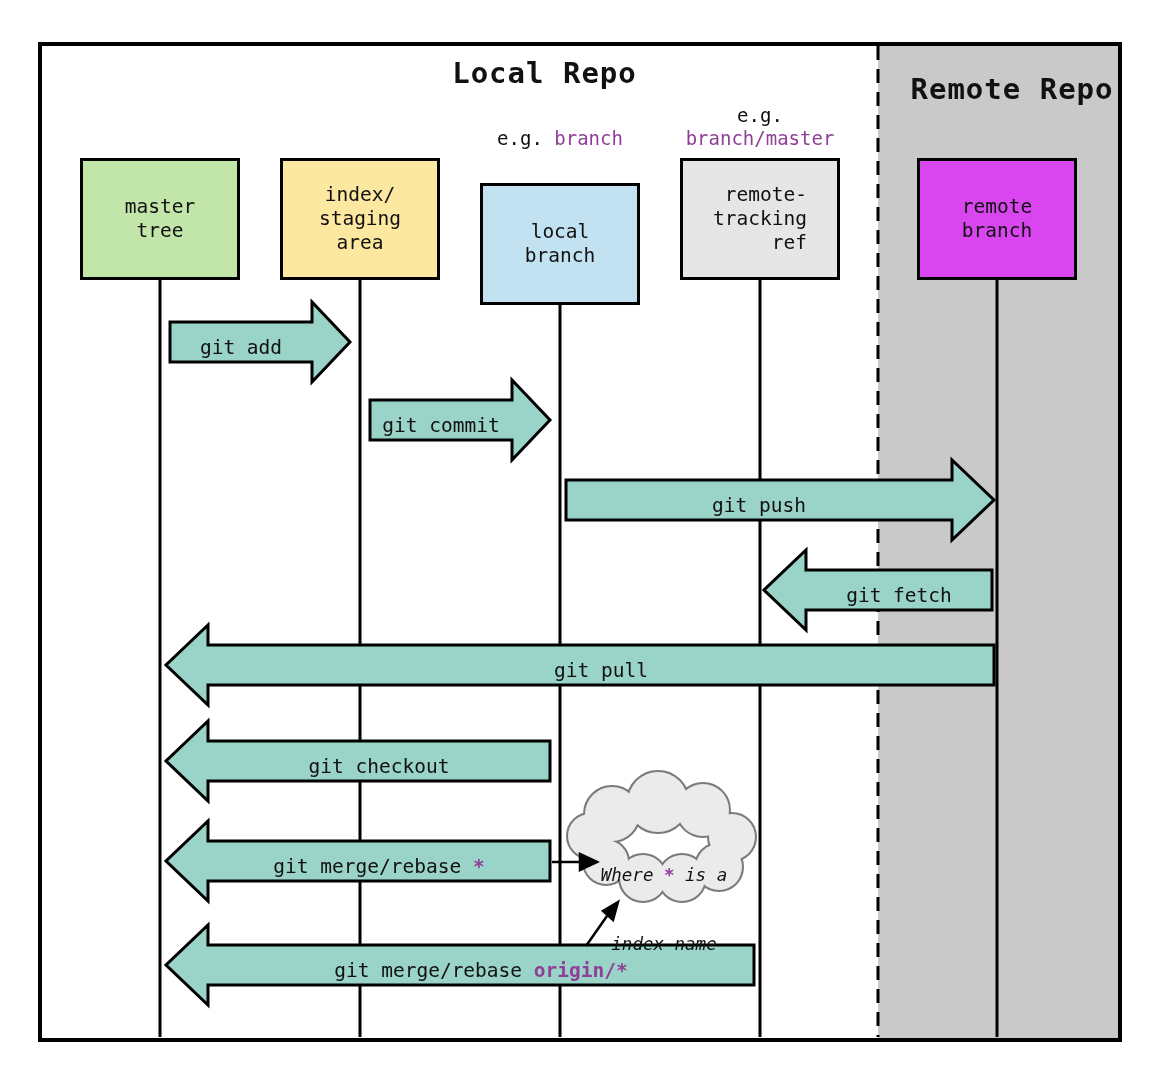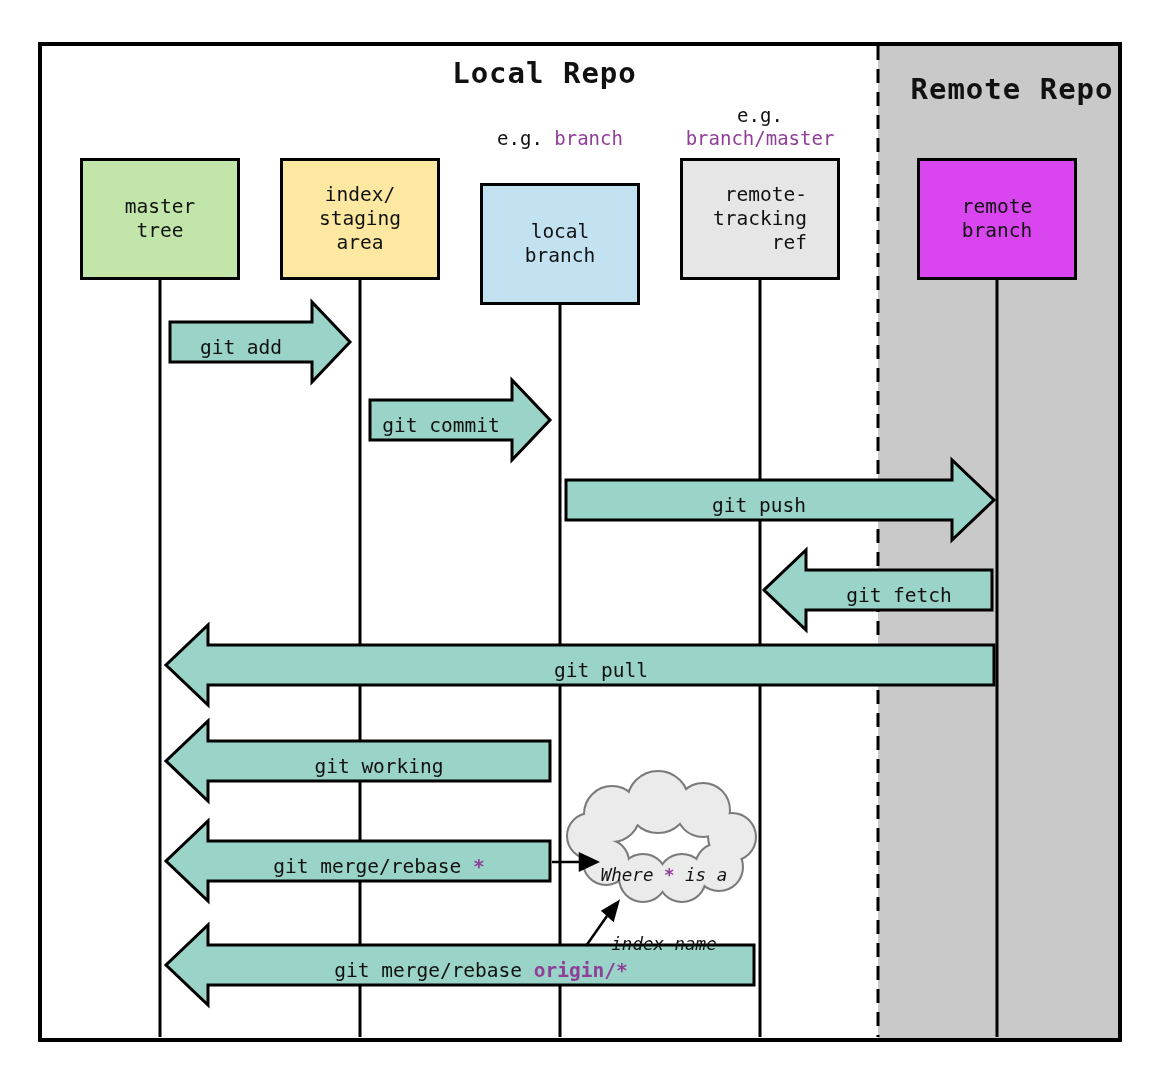--- a/index.html
+++ b/index.html
@@ -102,20 +102,20 @@
 tracking
 ref</div>
 <div class="abs node" style="left:917px;background:#d946ef;">remote
 branch</div>
 
 <div class="abs alabel" style="left:170px;top:325px;width:142px;"><span>git add</span></div>
 <div class="abs alabel" style="left:370px;top:403px;width:142px;"><span>git commit</span></div>
 <div class="abs alabel" style="left:566px;top:483px;width:386px;"><span>git push</span></div>
 <div class="abs alabel" style="left:806px;top:573px;width:186px;"><span>git fetch</span></div>
 <div class="abs alabel" style="left:208px;top:648px;width:786px;"><span>git pull</span></div>
-<div class="abs alabel" style="left:208px;top:744px;width:342px;"><span>git working</span></div>
+<div class="abs alabel" style="left:208px;top:744px;width:342px;"><span>git checkout</span></div>
 <div class="abs alabel" style="left:208px;top:844px;width:342px;"><span>git merge/rebase </span><span class="purple-bold">*</span></div>
 <div class="abs alabel" style="left:208px;top:948px;width:546px;"><span>git merge/rebase </span><span class="purple-bold">origin/*</span></div>
 
 <div class="abs cloud-text">
   <div><span>Where </span><span class="purple-bold">*</span><span> is a</span></div>
   <div>index name</div>
 </div>
 
 </body></html>

